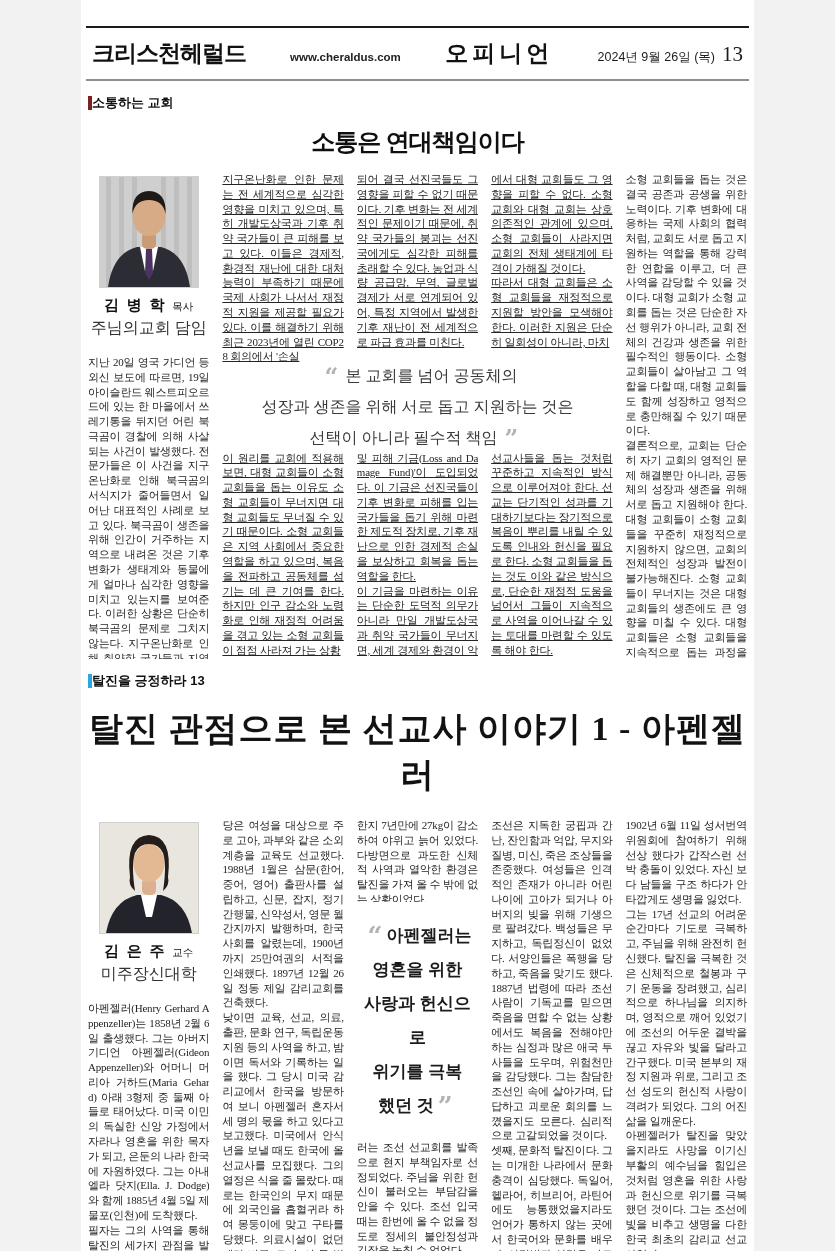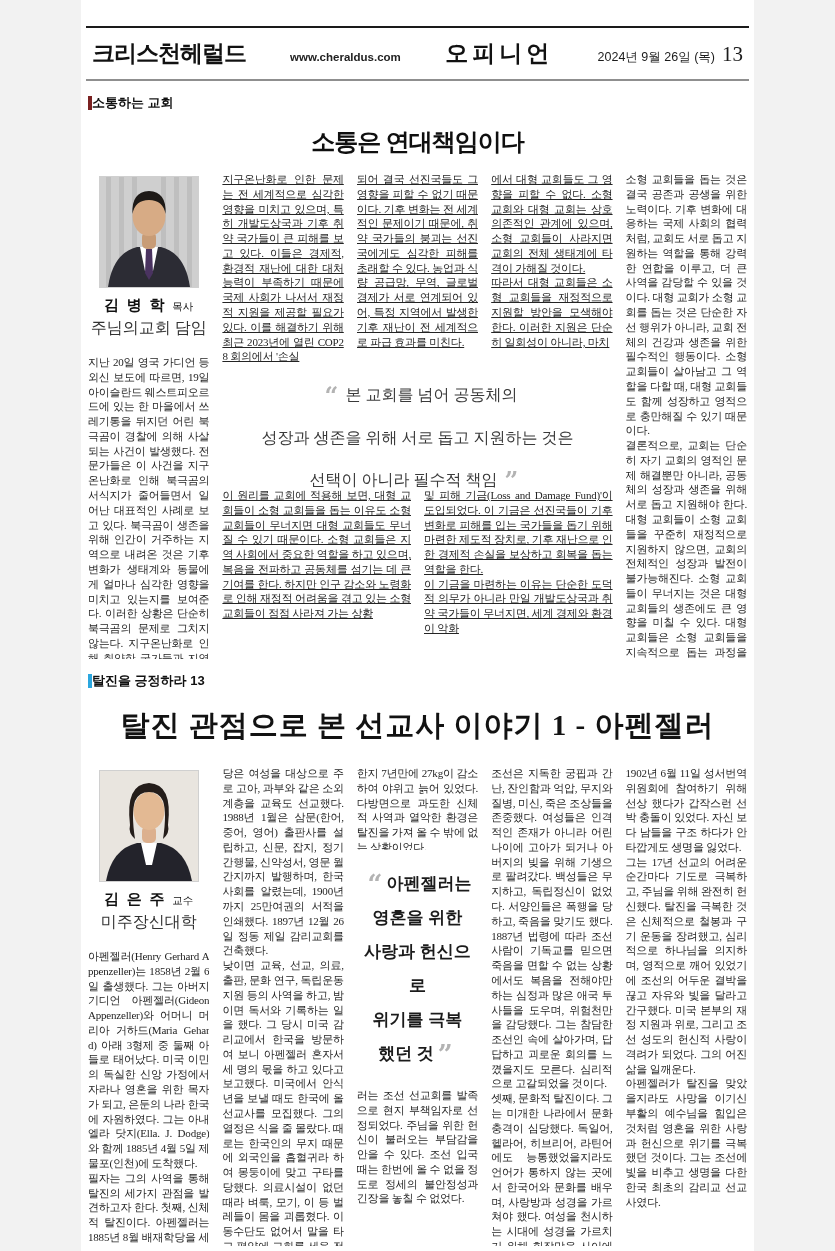--- a/index.html
+++ b/index.html
@@ -21,41 +21,41 @@
   .pagenum{font-family:"Liberation Serif",serif;font-size:21px;}
   
   .kicker{display:flex;align-items:center;margin:13px 4px 0;}
   .kicker-bar{width:4px;height:14px;}
   .kicker-bar.red{background:#7a2121;}
   .kicker-bar.blue{background:#2ba7df;}
   .kicker-text{font-family:"Liberation Sans","DejaVu Sans",sans-serif;font-weight:800;font-size:13px;color:#111;}
   .headline1{margin:14px 0 14px;text-align:center;font-family:"Liberation Sans","DejaVu Sans",sans-serif;
     font-weight:900;font-size:24px;letter-spacing:-1px;color:#0f0f0f;}
   .headline2{margin:16px 0 20px;text-align:center;font-family:"Liberation Serif","DejaVu Serif",serif;
-    font-weight:700;font-size:29px;letter-spacing:1px;color:#121212;}
+    font-weight:700;font-size:34px;letter-spacing:1px;color:#121212;}
   
   .cols{display:flex;gap:13px;padding:0 4px;overflow:hidden;}
   .article1 .cols{height:487px;}
   .article2 .cols{height:480px;}
   .col{flex:0 0 calc((100% - 52px)/5);box-sizing:border-box;overflow:hidden;}
   .mid{flex:0 0 calc(3*(100% - 52px)/5 + 26px);display:flex;flex-direction:column;overflow:hidden;}
   .mid-row{display:flex;gap:13px;}
   .mid-row > .mcol{flex:1;overflow:hidden;text-decoration:underline;}
   .mid-row.top{height:216px;}
   .mid-row.bottom{flex:1;}
   .body-text{font-size:11px;line-height:1.345;text-align:justify;white-space:pre-line;
     word-break:break-all;color:#242424;letter-spacing:-0.2px;}
   
   .photo{width:100px;height:112px;margin:4px auto 8px;display:block;border:1px solid #d0d0d0;box-sizing:border-box;}
   .photo svg{display:block;}
   .author-name{text-align:center;font-size:15px;letter-spacing:2px;font-weight:700;color:#111;}
   .author-name .ttl{font-size:10.5px;font-weight:400;letter-spacing:0;}
   .author-affil{text-align:center;font-size:16px;color:#333;margin:3px 0 16px;}
   
-  .quote1{height:100px;display:flex;flex-direction:column;justify-content:center;gap:18px;
+  .quote1{height:100px;display:flex;flex-direction:column;justify-content:center;gap:6px;
     text-align:center;font-size:16px;line-height:1.55;color:#3a3a3a;}
   .qmark{font-family:"DejaVu Serif",serif;font-weight:700;color:#b3b3b3;font-size:24px;
     vertical-align:-4px;margin:0 7px;line-height:0;}
   .quote2{height:238px;display:flex;flex-direction:column;justify-content:center;
     text-align:center;font-family:"Liberation Sans","DejaVu Sans",sans-serif;
     font-weight:800;font-size:17px;line-height:2.0;color:#1b1b1b;white-space:normal;}
   .quote2 .qmark{font-size:26px;margin:0 4px;}
   .a2-col3{display:flex;flex-direction:column;}
   .a2-col3 .seg-top{height:84px;overflow:hidden;}
   .a2-col3 .seg-bottom{flex:1;overflow:hidden;}
@@ -124,20 +124,21 @@
         </div>
         <div class="quote1">
           <div class="qline"><span class="qmark">“</span><span>본 교회를 넘어 공동체의</span></div>
           <div class="qline">성장과 생존을 위해 서로 돕고 지원하는 것은</div>
           <div class="qline"><span>선택이 아니라 필수적 책임</span><span class="qmark">”</span></div>
         </div>
         <div class="mid-row bottom">
           <div class="mcol body-text">이 원리를 교회에 적용해 보면, 대형 교회들이 소형 교회들을 돕는 이유도 소형 교회들이 무너지면 대형 교회들도 무너질 수 있기 때문이다. 소형 교회들은 지역 사회에서 중요한 역할을 하고 있으며, 복음을 전파하고 공동체를 섬기는 데 큰 기여를 한다. 하지만 인구 감소와 노령화로 인해 재정적 어려움을 겪고 있는 소형 교회들이 점점 사라져 가는 상황</div>
           <div class="mcol body-text">및 피해 기금(Loss and Damage Fund)'이 도입되었다. 이 기금은 선진국들이 기후 변화로 피해를 입는 국가들을 돕기 위해 마련한 제도적 장치로, 기후 재난으로 인한 경제적 손실을 보상하고 회복을 돕는 역할을 한다.
 이 기금을 마련하는 이유는 단순한 도덕적 의무가 아니라 만일 개발도상국과 취약 국가들이 무너지면, 세계 경제와 환경이 악화</div>
+          <div class="mcol body-text">선교사들을 돕는 것처럼 꾸준하고 지속적인 방식으로 이루어져야 한다. 선교는 단기적인 성과를 기대하기보다는 장기적으로 복음이 뿌리를 내릴 수 있도록 인내와 헌신을 필요로 한다. 소형 교회들을 돕는 것도 이와 같은 방식으로, 단순한 재정적 도움을 넘어서 그들이 지속적으로 사역을 이어나갈 수 있는 토대를 마련할 수 있도록 해야 한다.</div>
         </div>
       </div>
 
       <div class="col body-text">소형 교회들을 돕는 것은 결국 공존과 공생을 위한 노력이다. 기후 변화에 대응하는 국제 사회의 협력처럼, 교회도 서로 돕고 지원하는 역할을 통해 강력한 연합을 이루고, 더 큰 사역을 감당할 수 있을 것이다. 대형 교회가 소형 교회를 돕는 것은 단순한 자선 행위가 아니라, 교회 전체의 건강과 생존을 위한 필수적인 행동이다. 소형 교회들이 살아남고 그 역할을 다할 때, 대형 교회들도 함께 성장하고 영적으로 충만해질 수 있기 때문이다.
 결론적으로, 교회는 단순히 자기 교회의 영적인 문제 해결뿐만 아니라, 공동체의 성장과 생존을 위해 서로 돕고 지원해야 한다. 대형 교회들이 소형 교회들을 꾸준히 재정적으로 지원하지 않으면, 교회의 전체적인 성장과 발전이 불가능해진다. 소형 교회들이 무너지는 것은 대형 교회들의 생존에도 큰 영향을 미칠 수 있다. 대형 교회들은 소형 교회들을 지속적으로 돕는 과정을 통해 복음 사역이 지속되고, 건강한 교회 공동체가 형성될 수 있도록 중요한 역할을 감당해야 한다. 이것은 단순한 선택이 아니라, 교회 공동체의 공생과 지속적인 발전을 위한 필수적인 책임이다.</div>
     </div>
   </section>
 
   <section class="article article2">
     <div class="kicker">

